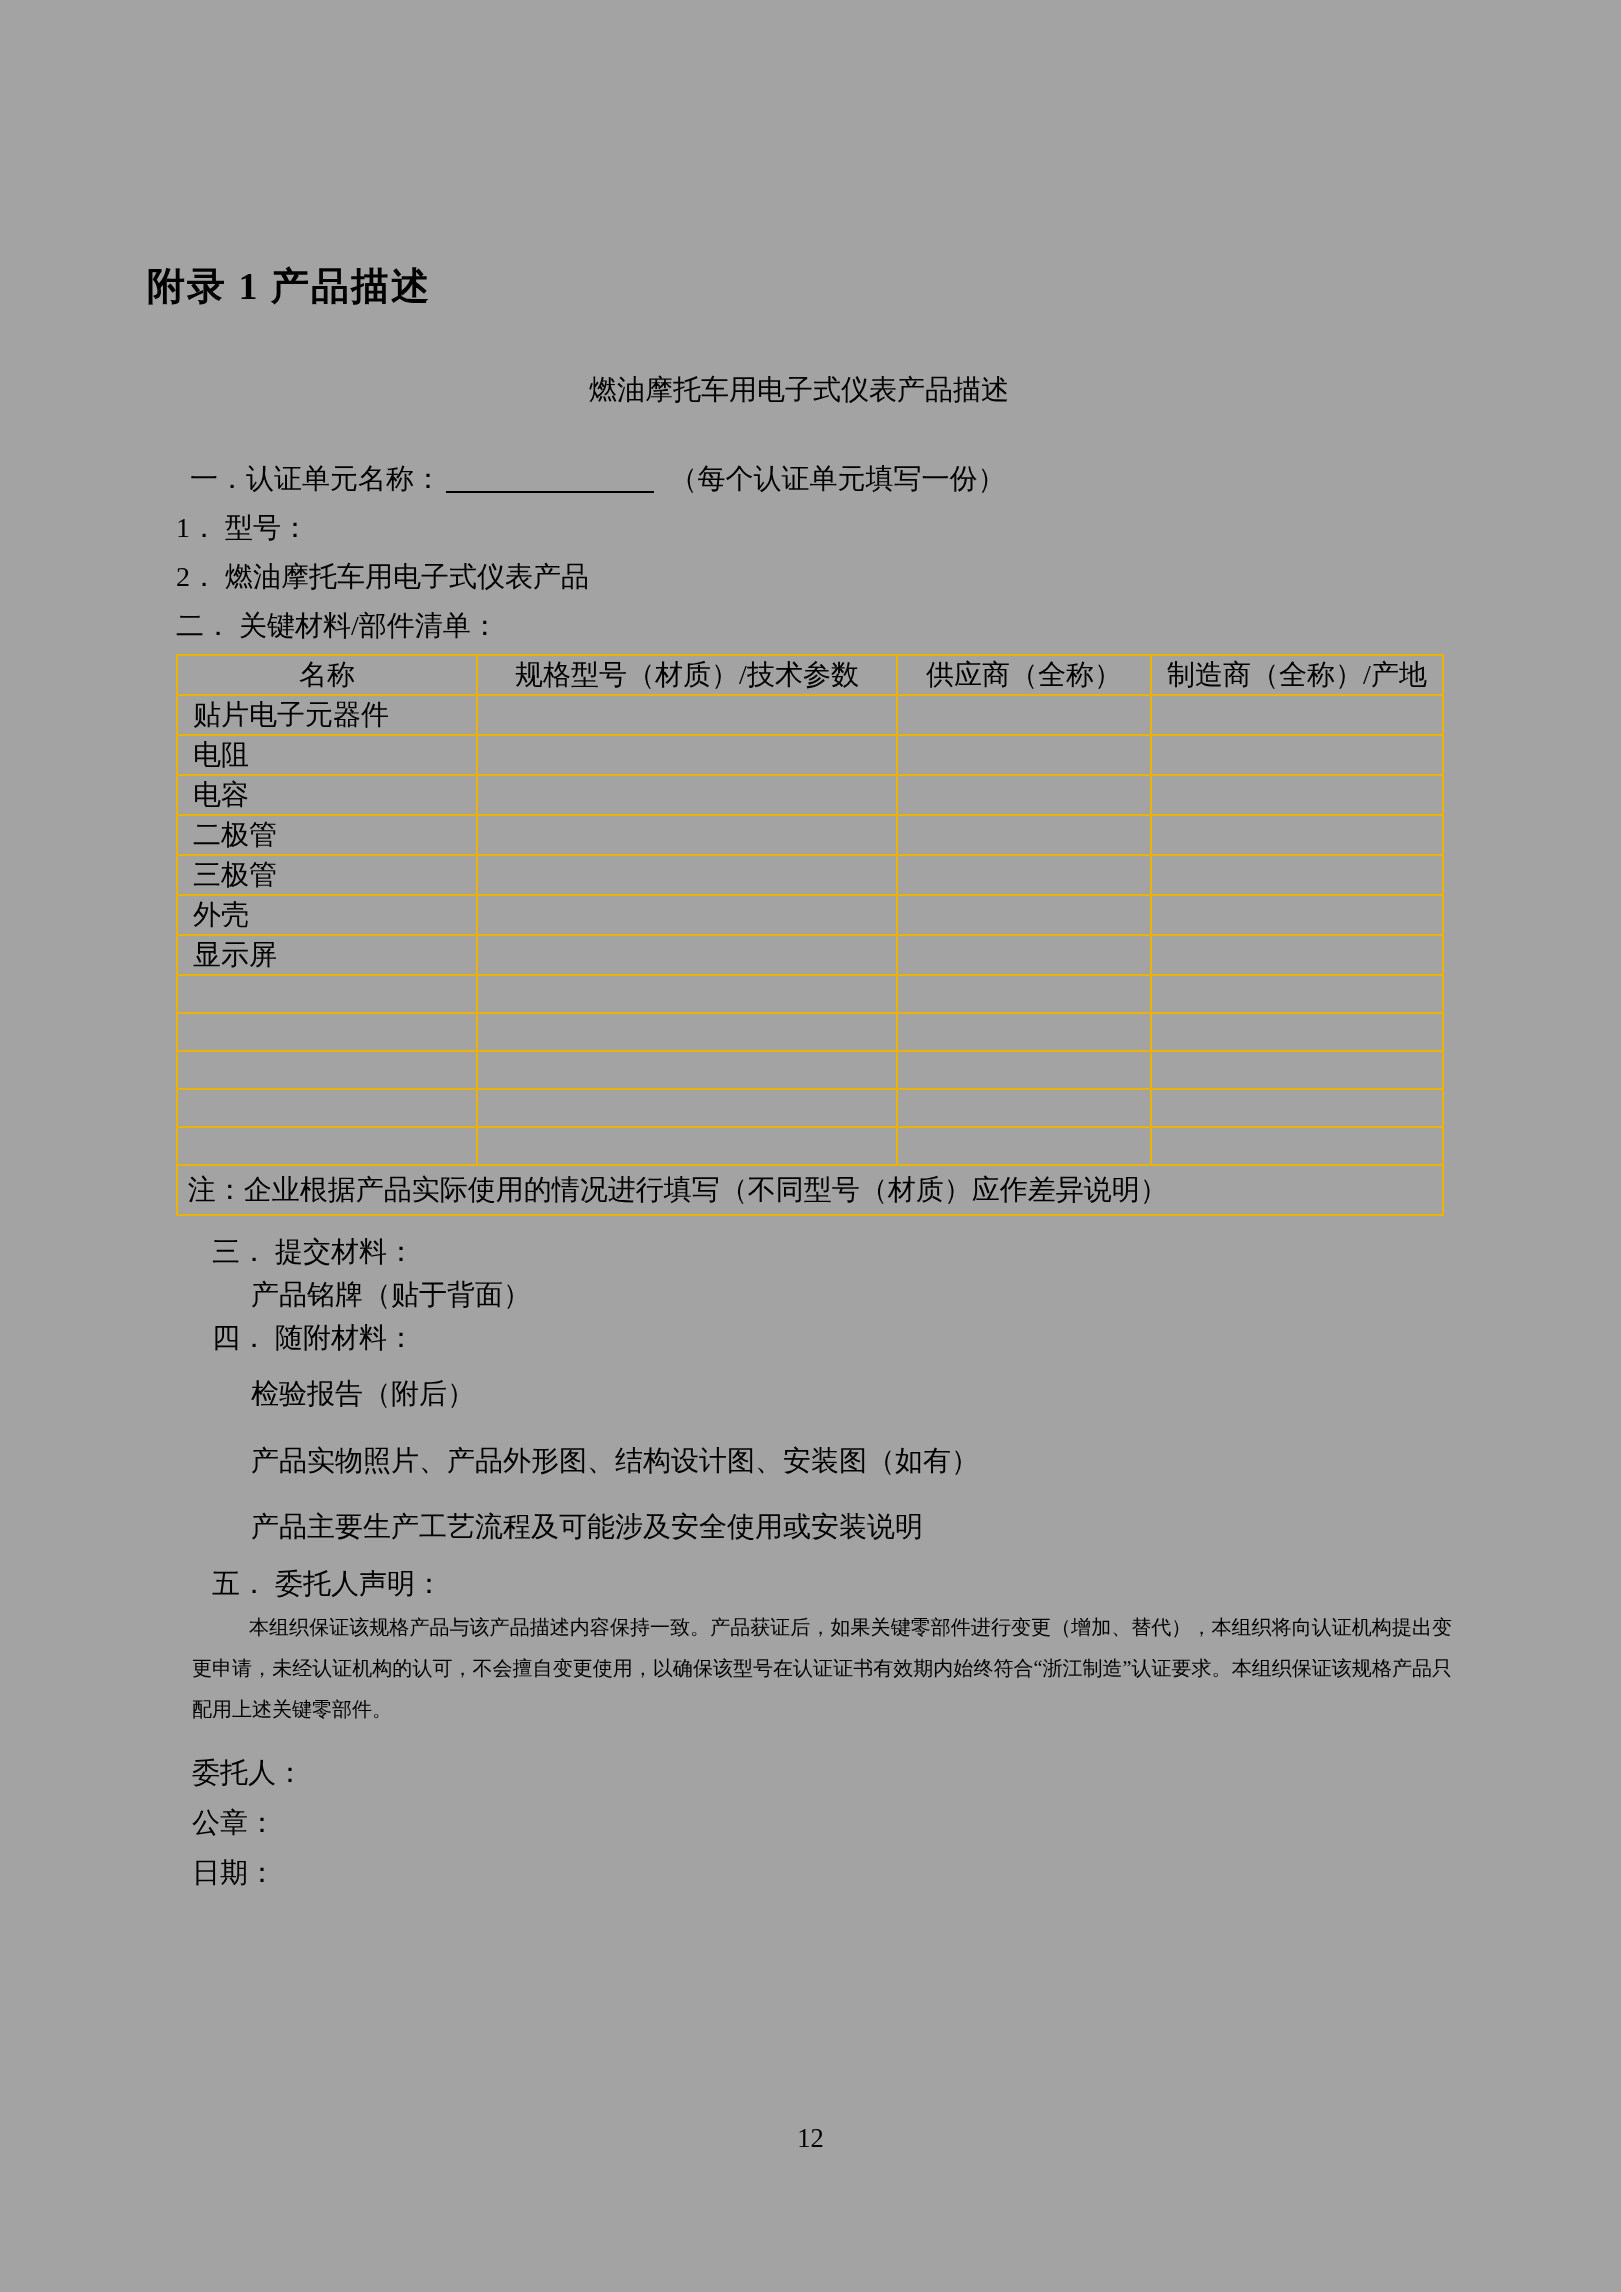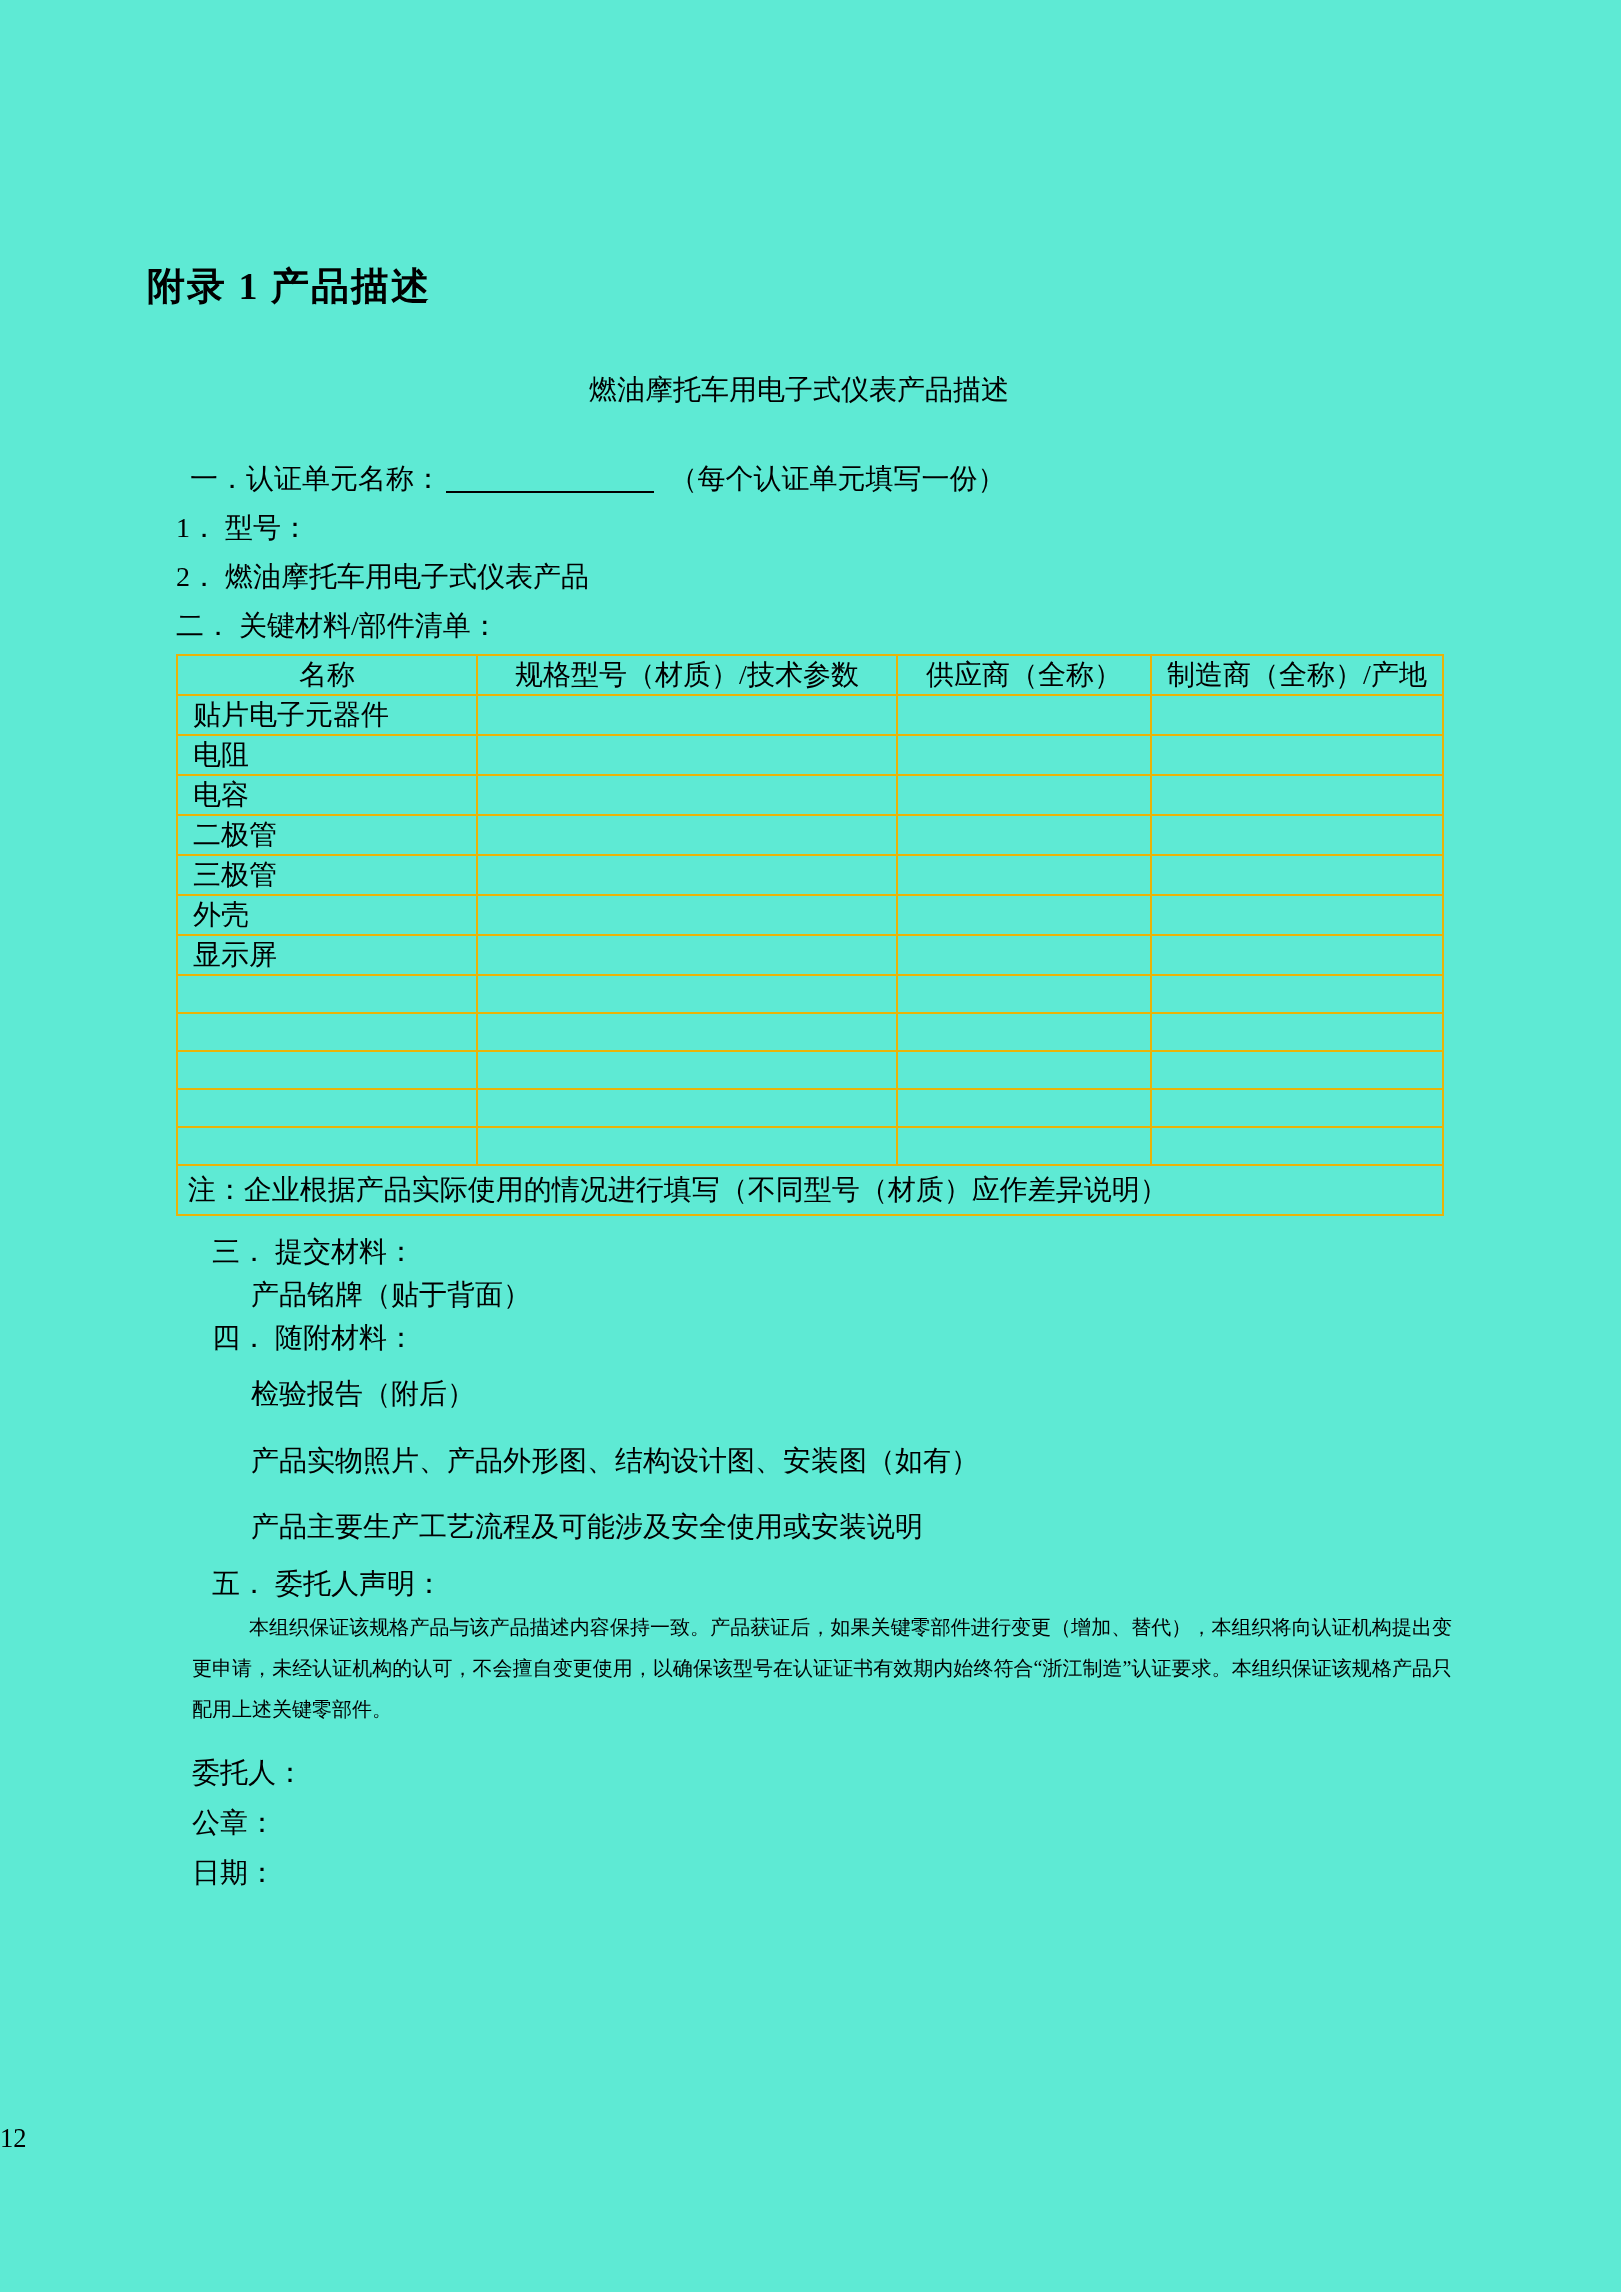--- a/index.html
+++ b/index.html
@@ -2,21 +2,21 @@
 <html><head>
 <meta charset="utf-8">
 <style>
   * { box-sizing: border-box; }
   html, body { margin: 0; padding: 0; }
   body {
     width: 1621px; height: 2293px;
     background: #ffffff; color: #000000;
     font-family: "Liberation Serif", "DejaVu Serif", serif;
   }
-  .page { position: relative; width: 1621px; height: 2293px; overflow: hidden; background: #5eead4; }
+  .page { position: relative; width: 1621px; height: 2293px; overflow: hidden; background: #a3a3a3; }
   .content { position: absolute; left: 147px; top: 0; width: 1304px; }
 
   .doc-title { margin: 261px 0 0 0; font-size: 38px; font-weight: bold; letter-spacing: 2px; }
   .subtitle { margin-top: 59px; font-size: 28px; text-align: center; }
 
   .toplist { margin-top: 45px; font-size: 28px; }
   .li { line-height: 49px; }
   .li.ind-yi { margin-left: 43px; }
   .li.ind-num { margin-left: 29px; }
   .blank-line { display: inline-block; width: 208px; height: 29px; border-bottom: 2px solid #000; vertical-align: -4.9px; margin: 0 15.7px 0 3.9px; }
@@ -34,21 +34,21 @@
   .mt-s { margin-top: 13.7px; }
   .mt-m { margin-top: 23.5px; }
   .declaration {
     margin: 2px 12px 0 45px; width: 1260px;
     font-size: 20px; line-height: 41px;
     text-align: justify; text-indent: 57px;
   }
   .sig-row { margin-left: 45px; font-size: 28px; line-height: 50px; }
   .sig-block { margin-top: 17.6px; }
 
-  .page-num { position: absolute; top: 2123px; left: 0; width: 1621px; text-align: left; font-size: 26.5px; }
+  .page-num { position: absolute; top: 2123px; left: 0; width: 1621px; text-align: center; font-size: 26.5px; }
 </style>
 </head>
 <body>
 
 <div class="page">
   <div class="content">
 
     <div class="doc-title">附录 1 产品描述</div>
 
     <div class="subtitle">燃油摩托车用电子式仪表产品描述</div>

